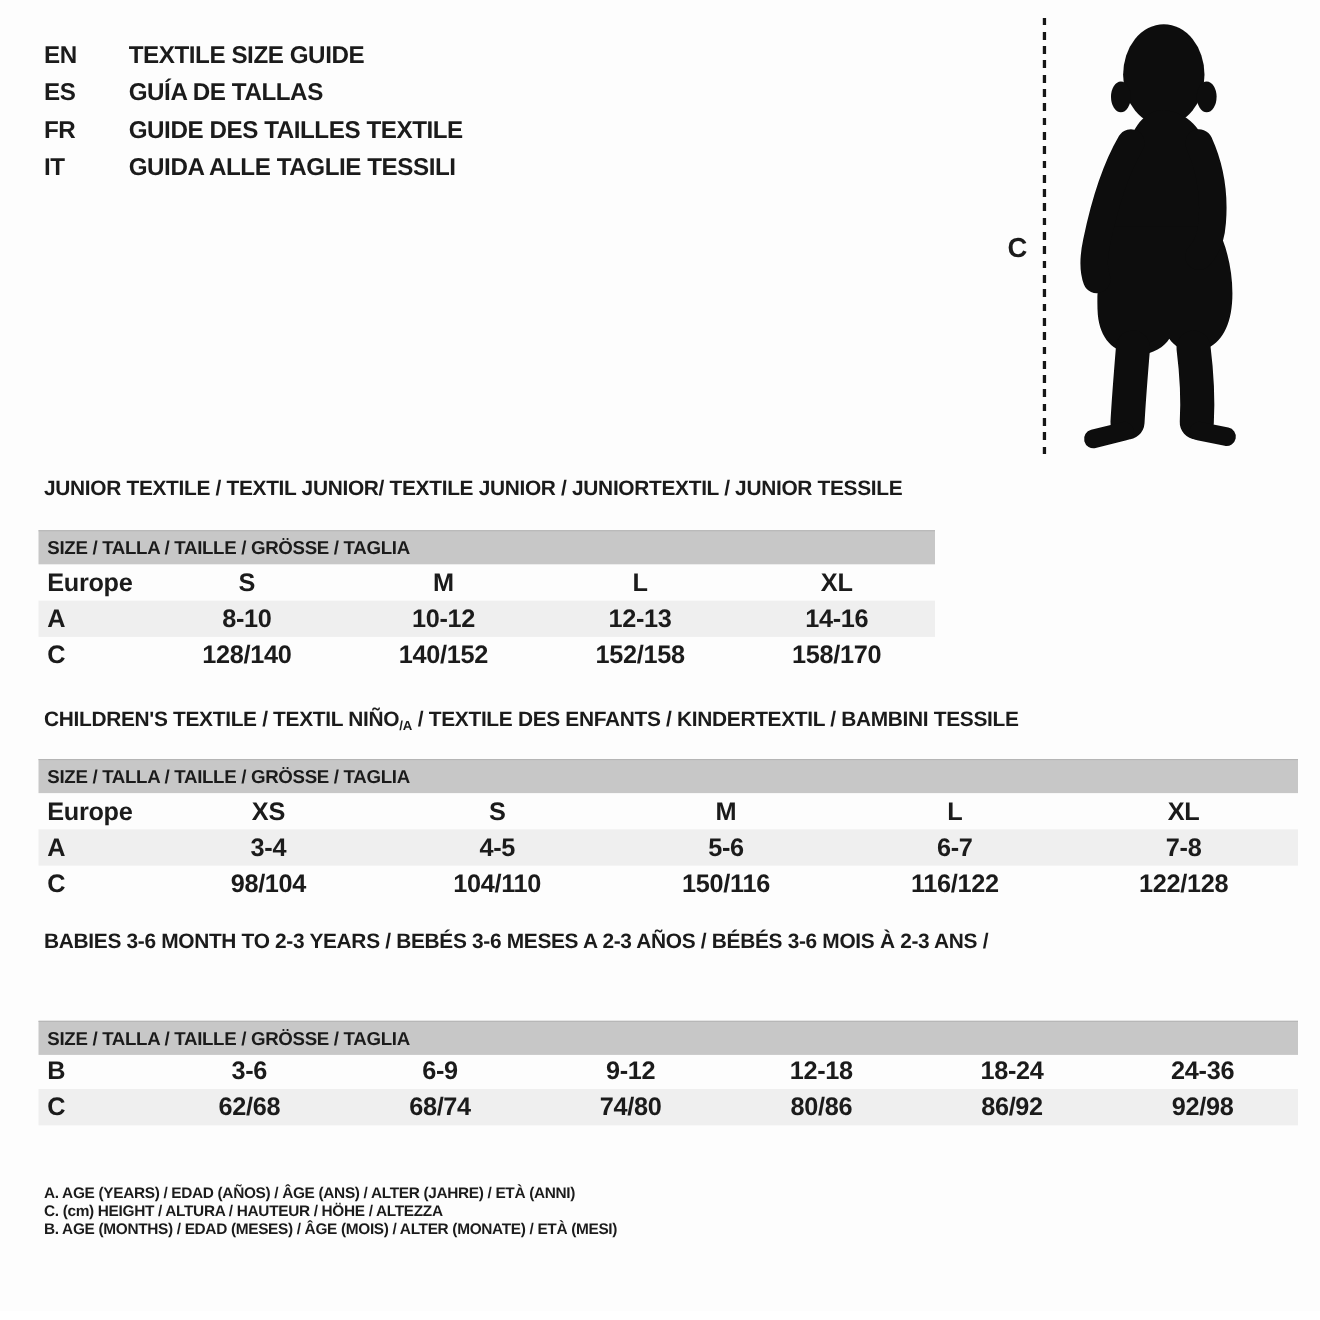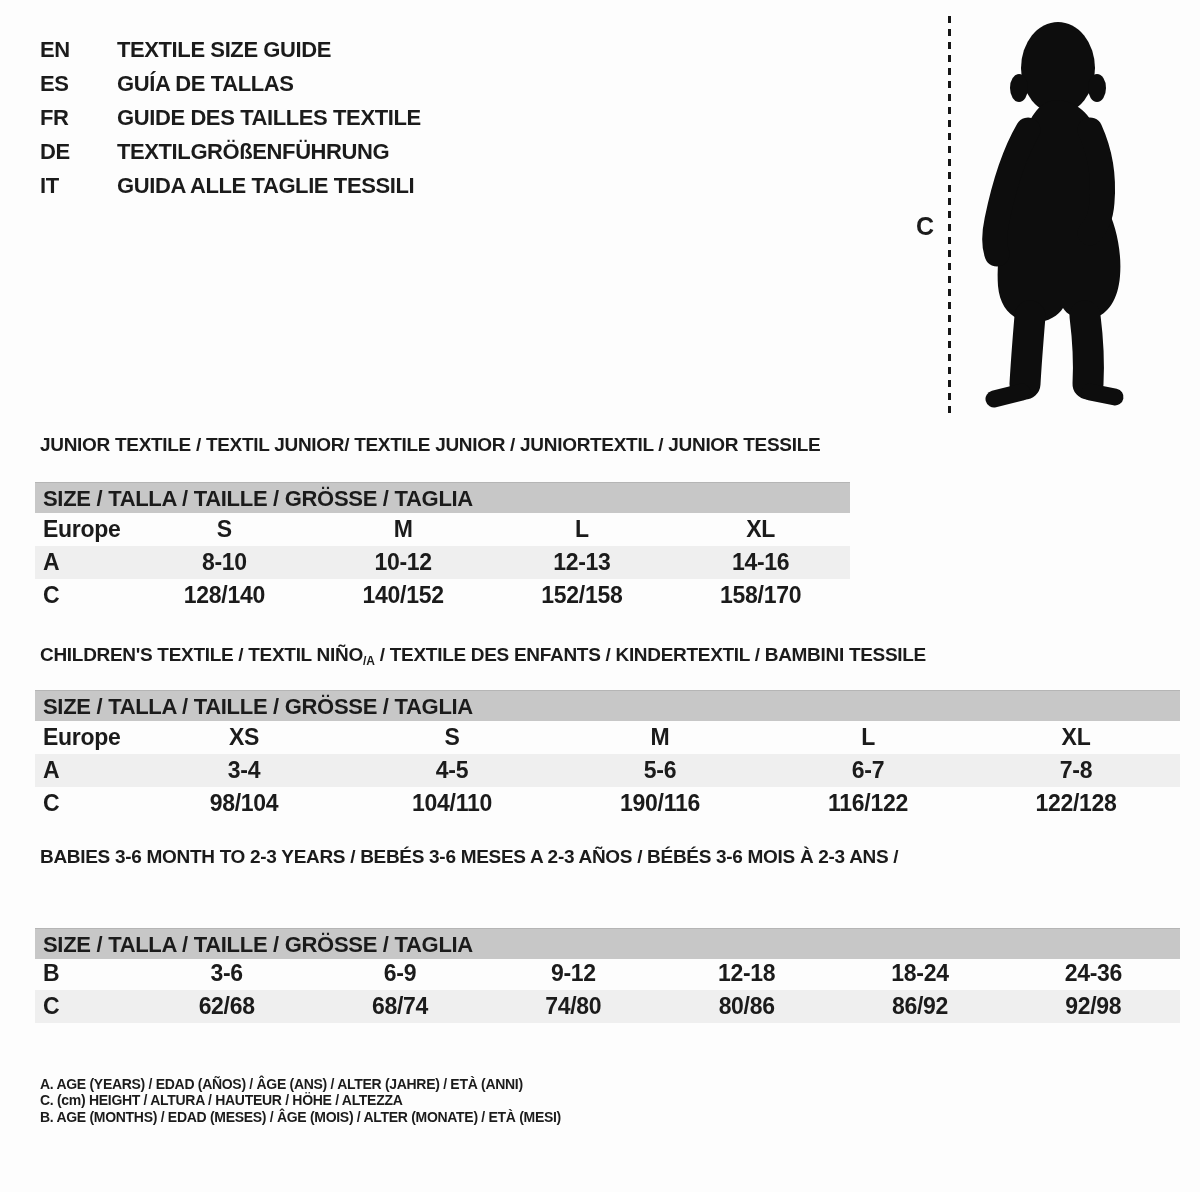--- a/index.html
+++ b/index.html
@@ -25,21 +25,21 @@
   .sec-h { position:absolute; left:40px; white-space:nowrap; font-size:19px; letter-spacing:-0.3px;text-align:right; }
   #junior-heading { top:434px; }
   #children-heading { top:644px; }
   #babies-heading-1 { top:846px; }
   #babies-heading-2 { top:880px; }
   .subsc { font-size:12px; vertical-align:-4px; letter-spacing:0; }
   
   .size-bar {
     position:absolute; left:35px; height:31px; line-height:31px;
     padding-left:8px; box-sizing:border-box;
-    background:#c7c7c7; font-size:22px; letter-spacing:-0.3px;
+    background:#c7c7c7; font-size:17px; letter-spacing:-0.3px;
     border-top:1px solid #b5b5b5;
   }
   #junior-bar  { top:482px; width:815px; }
   #children-bar{ top:690px; width:1145px; }
   #babies-bar  { top:928px; width:1145px; }
   
   .grid { position:absolute; left:35px; display:grid; align-items:center; height:33px; font-size:23px; letter-spacing:-0.3px; }
   .grid .lab { padding-left:8px; }
   .grid .c { text-align:center; }
   .stripe { background:#efefef; }
@@ -70,24 +70,20 @@
       <span class="lang-code">EN</span>
       <span class="lang-label">TEXTILE SIZE GUIDE</span>
     </div>
     <div class="lang-row">
       <span class="lang-code">ES</span>
       <span class="lang-label">GUÍA DE TALLAS</span>
     </div>
     <div class="lang-row">
       <span class="lang-code">FR</span>
       <span class="lang-label">GUIDE DES TAILLES TEXTILE</span>
-    </div>
-    <div class="lang-row">
-      <span class="lang-code">DE</span>
-      <span class="lang-label">TEXTILGRÖßENFÜHRUNG</span>
     </div>
     <div class="lang-row">
       <span class="lang-code">IT</span>
       <span class="lang-label">GUIDA ALLE TAGLIE TESSILI</span>
     </div>
   </div>
 
   <span class="c-mark">C</span>
   <div class="dash-line"></div>
   <svg class="toddler" width="170" height="400" viewBox="0 0 170 400" aria-hidden="true">
@@ -147,21 +143,21 @@
     <span class="c">3-4</span>
     <span class="c">4-5</span>
     <span class="c">5-6</span>
     <span class="c">6-7</span>
     <span class="c">7-8</span>
   </div>
   <div class="grid children-grid" id="children-row-c">
     <span class="lab">C</span>
     <span class="c">98/104</span>
     <span class="c">104/110</span>
-    <span class="c">190/116</span>
+    <span class="c">150/116</span>
     <span class="c">116/122</span>
     <span class="c">122/128</span>
   </div>
 
   <div class="sec-h" id="babies-heading-1">BABIES 3-6 MONTH TO 2-3 YEARS / BEBÉS 3-6 MESES A 2-3 AÑOS / BÉBÉS 3-6 MOIS À 2-3 ANS /</div>
   <div class="size-bar" id="babies-bar">SIZE / TALLA / TAILLE / GRÖSSE / TAGLIA</div>
   <div class="grid babies-grid" id="babies-row-b">
     <span class="lab">B</span>
     <span class="c">3-6</span>
     <span class="c">6-9</span>

